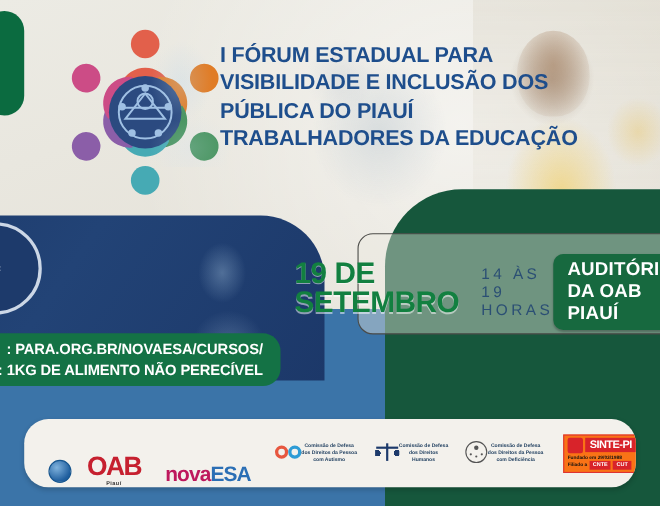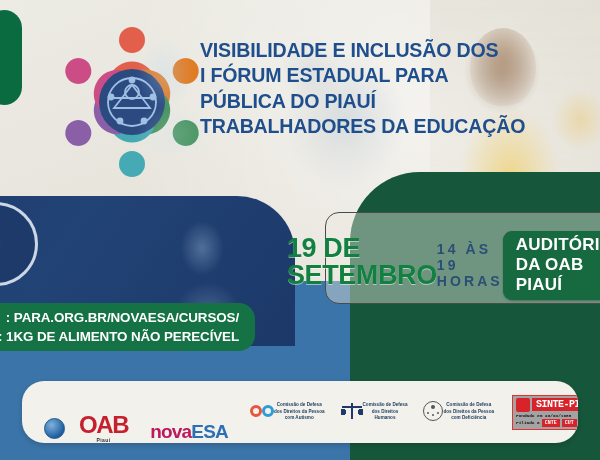--- a/index.html
+++ b/index.html
@@ -107,21 +107,21 @@
     border:1.4px solid #4b4b48;border-radius:14px;
     background:rgba(236,233,224,.42);
     display:flex;align-items:center;justify-content:flex-end;
     padding-top:7px;box-sizing:border-box;
   }
   .date-big{
     color:#128040;font-weight:700;font-size:27px;letter-spacing:-.4px;line-height:1;
     text-shadow:0 1px 0 rgba(255,255,255,.5);
   }
   .date-hours{
-    color:#2b4f74;font-weight:700;font-size:14px;letter-spacing:3.1px;margin-top:6px;
+    color:#2b4f74;font-weight:400;font-size:14px;letter-spacing:3.1px;margin-top:6px;margin-left:20px;
   }
   .venue-pill{
     margin-top:7px;background:#17693f;color:#fff;border-radius:9px;
     padding:4px 13px 5px;font-weight:700;font-size:17px;letter-spacing:.2px;
     box-shadow:0 1px 2px rgba(0,0,0,.25);
   }
 
   
   .info-box{
     position:absolute;left:-135px;top:303px;width:390px;height:48px;
@@ -165,21 +165,21 @@
       linear-gradient(#1d3a6b,#1d3a6b) 1px 3px/20px 2px no-repeat,
       radial-gradient(circle 3px at 2px 9px,#1d3a6b 99%,transparent),
       radial-gradient(circle 3px at 20px 9px,#1d3a6b 99%,transparent);}
 
   .lg-def{margin-left:16px;text-align:center;}
   .def-ico{width:18px;height:18px;border-radius:50%;border:1.4px solid #555;margin:0 auto 2px;position:relative;}
   .def-ico:after{content:"";position:absolute;left:7px;top:3px;width:4px;height:4px;border-radius:50%;background:#555;
     box-shadow:-5px 6px 0 -1px #555, 5px 6px 0 -1px #555, 0 8px 0 -1px #555;}
 
   .lg-sinte{margin-left:18px;}
-  .sinte-box{background:#a3a3a3;border:1px solid #d33;padding:2px 3px;font-family:Liberation Mono, monospace;}
+  .sinte-box{background:#f97316;border:1px solid #d33;padding:2px 3px;}
   .sinte-top{display:flex;align-items:center;gap:2px;}
   .sinte-fist{width:14px;height:14px;background:#d8232a;border-radius:2px;}
   .sinte-name{background:#d8232a;color:#fff;font-weight:700;font-size:10px;padding:1px 4px;letter-spacing:-.5px;}
   .sinte-mid{font-size:4.4px;color:#111;font-weight:700;margin-top:1px;}
   .sinte-bot{display:flex;gap:2px;margin-top:1px;align-items:center;}
   .sinte-chip{background:#d8232a;color:#fff;font-size:5px;font-weight:700;padding:1px 3px;}
   .sinte-lbl{font-size:4.4px;color:#111;font-weight:700;}
 
   .lg-sem{margin-left:18px;text-align:left;}
   .sem-t{color:#e8a33d;font-weight:700;font-size:9.5px;letter-spacing:.4px;}
@@ -251,22 +251,22 @@
           <circle cx="72" cy="103" r="3.4"></circle>
           <circle cx="96" cy="103" r="3.4"></circle>
           <circle cx="84" cy="62" r="3.4"></circle>
         </g>
       </g>
     </svg>
   </div>
   <div class="photo-bluepanel"></div>
 
   <div class="headline">
+    <div>I FÓRUM ESTADUAL PARA</div>
     <div>VISIBILIDADE E INCLUSÃO DOS</div>
-    <div>I FÓRUM ESTADUAL PARA</div>
     <div>PÚBLICA DO PIAUÍ</div>
     <div>TRABALHADORES DA EDUCAÇÃO</div>
   </div>
 
   <div class="date-card">
     <div class="date-big">19 DE SETEMBRO</div>
     <div class="date-hours">14 ÀS 19 HORAS</div>
     <div class="venue-pill">AUDITÓRIO DA OAB PIAUÍ</div>
   </div>
 

